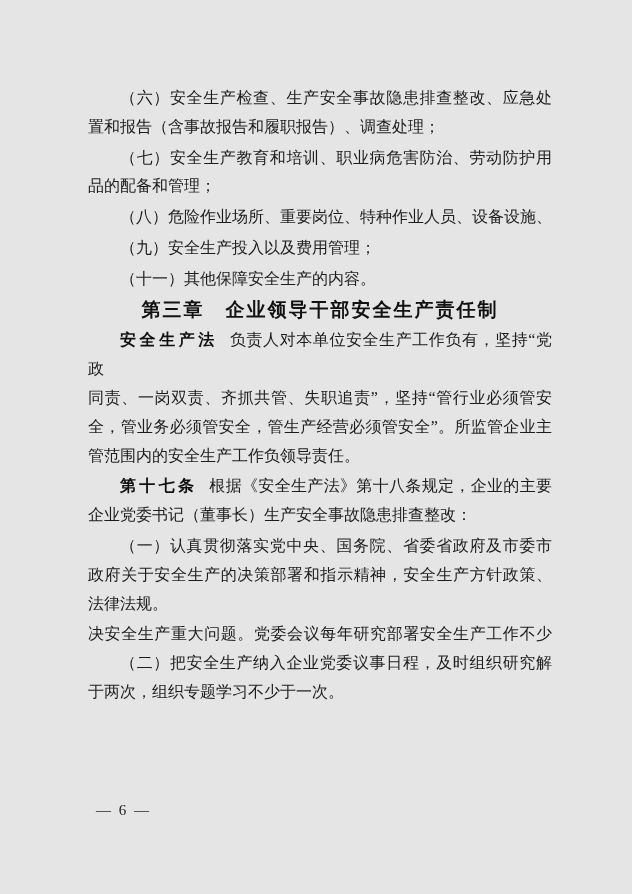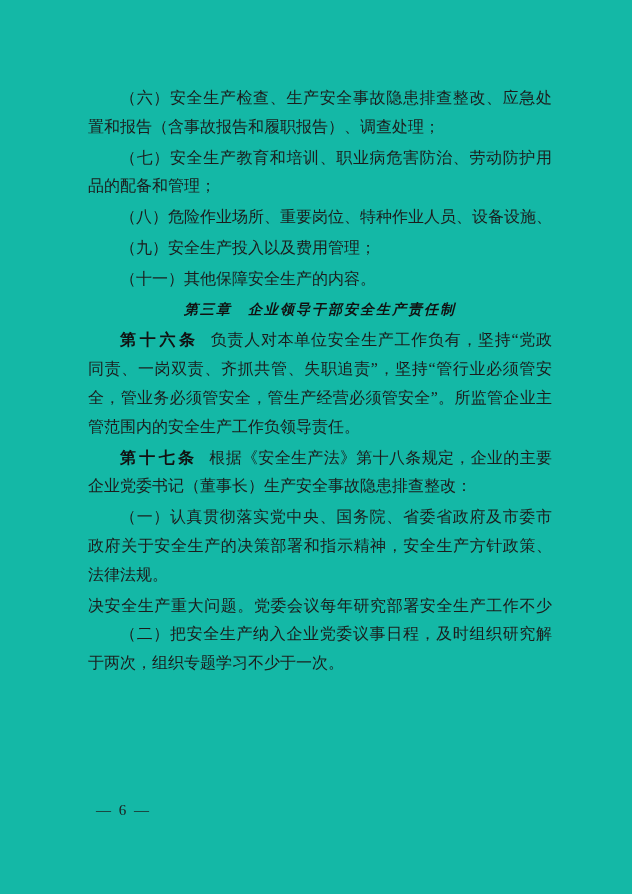--- a/index.html
+++ b/index.html
@@ -4,21 +4,21 @@
 <style>
   html, body {
     margin: 0;
     padding: 0;
     background: #ffffff;
   }
   .page {
     position: relative;
     width: 632px;
     height: 894px;
-    background: #14b8a6;
+    background: #e5e5e5;
     overflow: hidden;
     font-family: "Liberation Serif", "DejaVu Serif", serif;
     color: #1c1c1c;
   }
   .text-block {
     position: absolute;
     left: 88px;
     top: 84px;
     width: 464px;
     font-size: 16px;
@@ -35,22 +35,21 @@
   .line.last {
     text-align: right;
     text-align-last: left;
   }
   .heading {
     font-weight: bold;
     text-align: right;
     text-align-last: center;
     letter-spacing: 2px;
     color: #111111;
-    font-size: 14px;
-    font-style: italic;
+    font-size: 19px;
   }
   .lead {
     font-weight: bold;
     letter-spacing: 3px;
     margin-right: 12px;
     color: #111111;
   }
   .page-number {
     position: absolute;
     left: 96px;
@@ -86,21 +85,21 @@
 
 
     <div class="para">
       <div class="line first last">（十一）其他保障安全生产的内容。</div>
     </div>
 
     <div class="para heading">第三章　企业领导干部安全生产责任制</div>
 
     <div class="para">
       <div class="line first">
-        <span class="lead">第十六条</span><span>负责人对本单位安全生产工作负有，坚持“党政</span>
+        <span class="lead">安全生产法</span><span>负责人对本单位安全生产工作负有，坚持“党政</span>
       </div>
       <div class="line">同责、一岗双责、齐抓共管、失职追责”，坚持“管行业必须管安</div>
       <div class="line">全，管业务必须管安全，管生产经营必须管安全”。所监管企业主</div>
       <div class="line last">管范围内的安全生产工作负领导责任。</div>
     </div>
 
     <div class="para">
       <div class="line first">
         <span class="lead">第十七条</span><span>根据《安全生产法》第十八条规定，企业的主要</span>
       </div>

